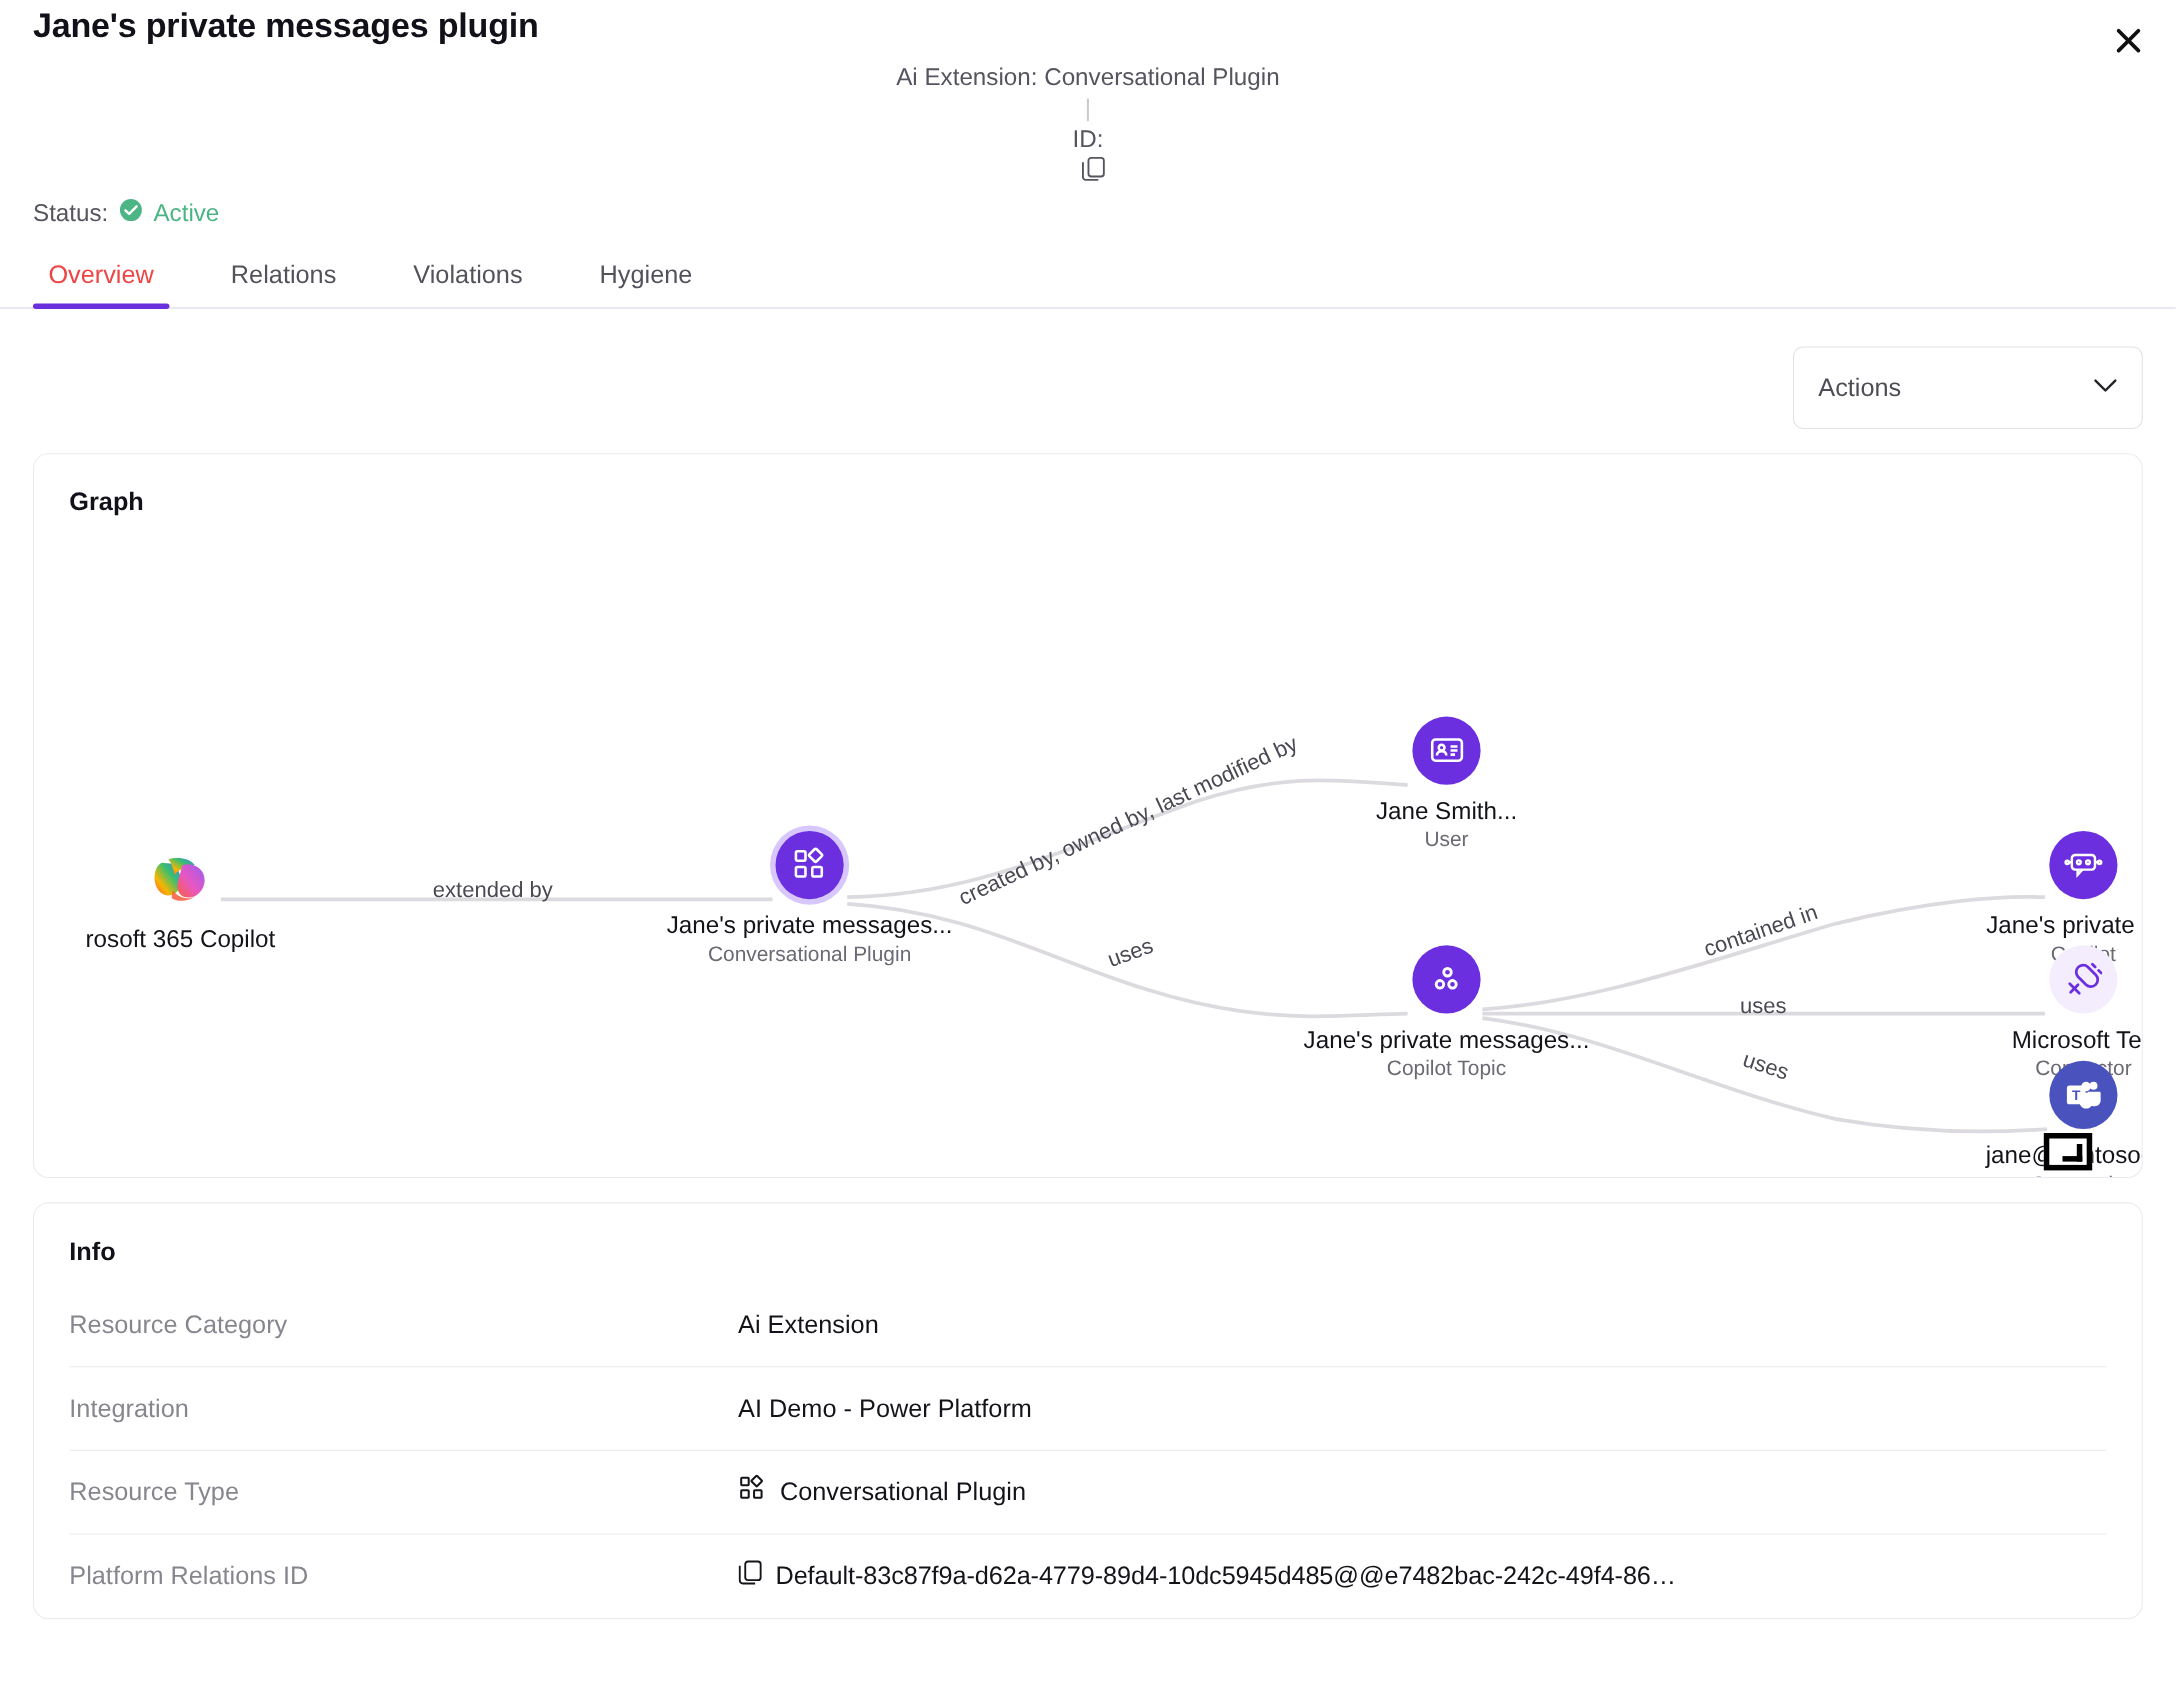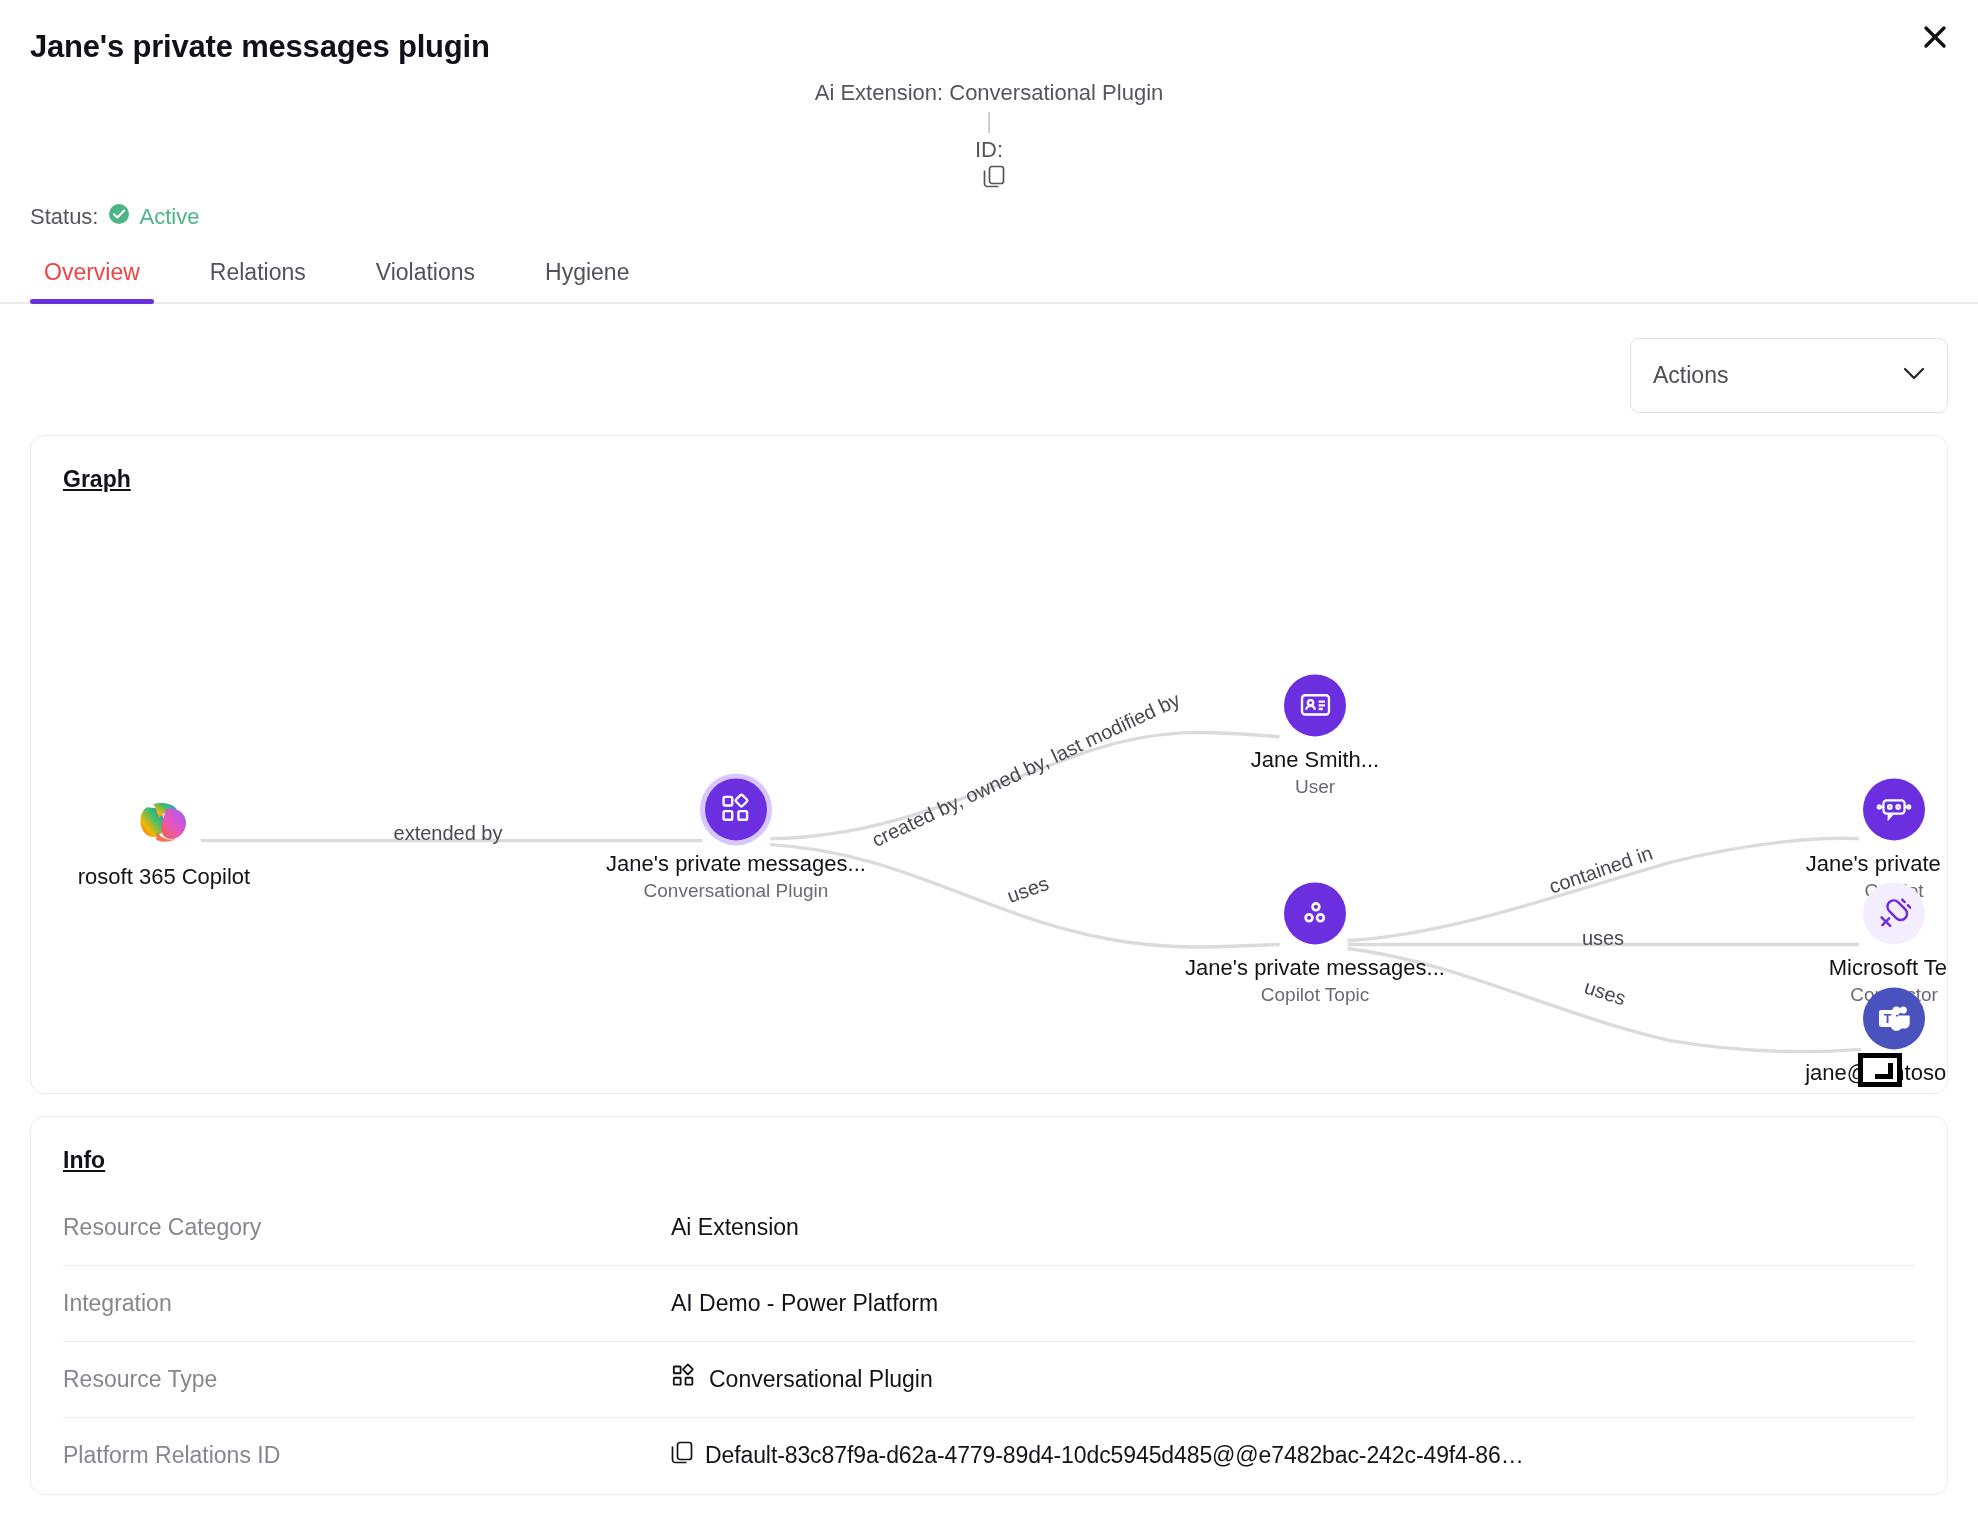--- a/index.html
+++ b/index.html
@@ -8,21 +8,21 @@
     height: 1528px;
     background: #ffffff;
     font-family: "Liberation Sans", sans-serif;
     color: #14131a;
     overflow: hidden;
   }
 
   
   .panel-header {
     position: relative;
-    padding: 28px 30px 0 30px;
+    padding: 5px 30px 0 30px;
   }
   .panel-title {
     font-size: 31px;
     font-weight: 700;
     letter-spacing: -0.2px;
     color: #12111a;
     line-height: 1.25;
   }
   .subline {
     margin-top: 12px;
@@ -134,21 +134,20 @@
     margin: 22px 30px 0 30px;
     border: 1px solid #eceaf0;
     border-radius: 14px;
     background: #fff;
   }
   .card-title {
     font-size: 23px;
     font-weight: 700;
     color: #12111a;
     padding: 30px 32px 0 32px;
-    text-decoration: underline;
   }
 
   
   .graph-wrap {
     position: relative;
     height: 600px;
     width: 100%;
     overflow: hidden;
   }
   .graph-svg { position: absolute; inset: 0; }

